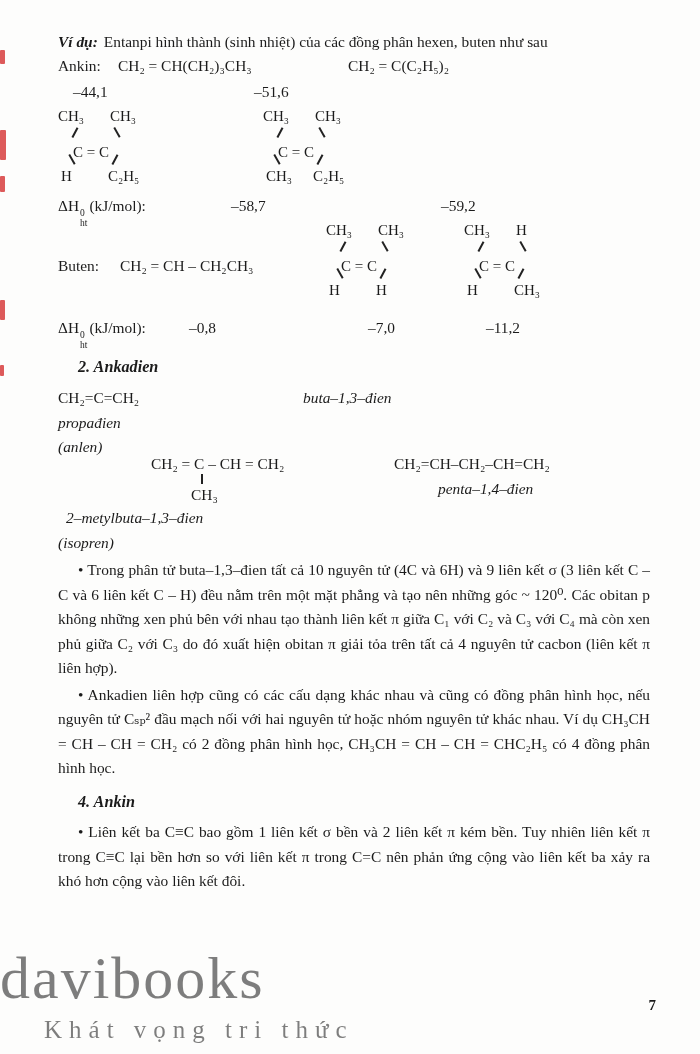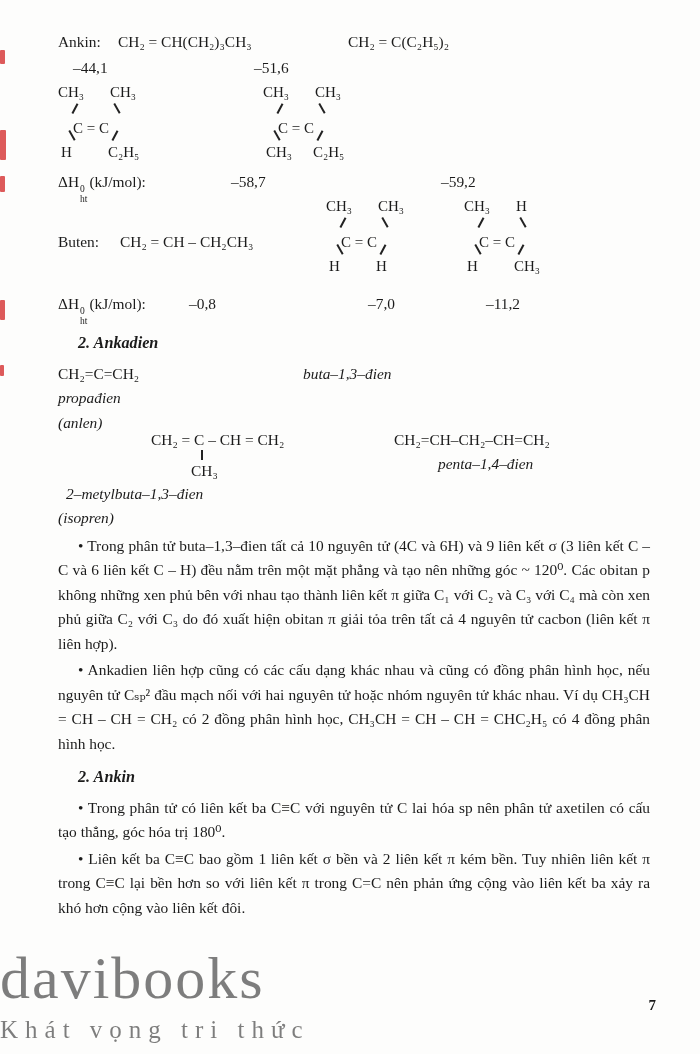--- a/index.html
+++ b/index.html
@@ -34,21 +34,21 @@
 
   
   .supsub { display:inline-flex; flex-direction:column; font-size:9.5px; line-height:1.05; vertical-align:-5px; margin:0 2px 0 1px; }
 
   .edge-mark { position:absolute; left:0; background:#dd5a5a; border-radius:1px; z-index:4; }
 
   .watermark { position:absolute; left:0; right:0; bottom:4px; text-align:left;
     color:#000000; opacity:.5; z-index:0; pointer-events:none;
     font-family:Liberation Serif, serif; }
   .wm1 { font-size:60px; line-height:1.05; letter-spacing:2px; }
-  .wm2 { font-size:25px; letter-spacing:7px; margin-top:0; }
+  .wm2 { font-size:25px; letter-spacing:7px; margin-top:0;padding-left:44px; }
 
   .pagenum { position:absolute; right:44px; bottom:36px; font-weight:bold; font-size:15px; z-index:2; }
 </style>
 </head>
 <body>
 
 <div class="page">
 
   <i class="edge-mark" style="top:50px;height:14px;width:5px;"></i>
   <i class="edge-mark" style="top:130px;height:30px;width:6px;"></i>
@@ -56,20 +56,23 @@
   <i class="edge-mark" style="top:300px;height:20px;width:5px;"></i>
   <i class="edge-mark" style="top:365px;height:11px;width:4px;"></i>
 
   <div class="watermark">
     <div class="wm1">davibooks</div>
     <div class="wm2">Khát vọng tri thức</div>
   </div>
 
   <div class="content">
 
+    <p>
+      <span class="bi" style="margin-right:6px">Ví dụ:</span><span>Entanpi hình thành (sinh nhiệt) của các đồng phân hexen, buten như sau</span>
+    </p>
 
     <div class="rel" style="height:26px">
       <span class="abs" style="left:0">Ankin:</span>
       <span class="abs" style="left:60px">CH₂ = CH(CH₂)₃CH₃</span>
       <span class="abs" style="left:290px">CH₂ = C(C₂H₅)₂</span>
     </div>
 
     <div class="rel" style="height:26px">
       <span class="abs" style="left:15px">–44,1</span>
       <span class="abs" style="left:196px">–51,6</span>
@@ -168,22 +171,21 @@
         <div class="it" style="margin-left:44px">penta–1,4–đien</div>
       </div>
     </div>
 
     <p class="it" style="margin-left:8px">2–metylbuta–1,3–đien</p>
     <p class="it" style="">(isopren)</p>
 
     <p class="body" style="margin-top:3px">• Trong phân tử buta–1,3–đien tất cả 10 nguyên tử (4C và 6H) và 9 liên kết σ (3 liên kết C – C và 6 liên kết C – H) đều nằm trên một mặt phẳng và tạo nên những góc ~ 120⁰. Các obitan p không những xen phủ bên với nhau tạo thành liên kết π giữa C₁ với C₂ và C₃ với C₄ mà còn xen phủ giữa C₂ với C₃ do đó xuất hiện obitan π giải tỏa trên tất cả 4 nguyên tử cacbon (liên kết π liên hợp).</p>
     <p class="body" style="margin-top:2px">• Ankadien liên hợp cũng có các cấu dạng khác nhau và cũng có đồng phân hình học, nếu nguyên tử Cₛₚ² đầu mạch nối với hai nguyên tử hoặc nhóm nguyên tử khác nhau. Ví dụ CH₃CH = CH – CH = CH₂ có 2 đồng phân hình học, CH₃CH = CH – CH = CHC₂H₅ có 4 đồng phân hình học.</p>
 
-    <h3 class="heading">2. Ankin</h3>
+    <h3 class="heading">4. Ankin</h3>
 
-    <p class="body">• Trong phân tử có liên kết ba C≡C với nguyên tử C lai hóa sp nên phân tử axetilen có cấu tạo thẳng, góc hóa trị 180⁰.</p>
     <p class="body" style="margin-top:2px">• Liên kết ba C≡C bao gồm 1 liên kết σ bền và 2 liên kết π kém bền. Tuy nhiên liên kết π trong C≡C lại bền hơn so với liên kết π trong C=C nên phản ứng cộng vào liên kết ba xảy ra khó hơn cộng vào liên kết đôi.</p>
 
   </div>
 
   <div class="pagenum">7</div>
 
 </div>
 
 </body></html>

